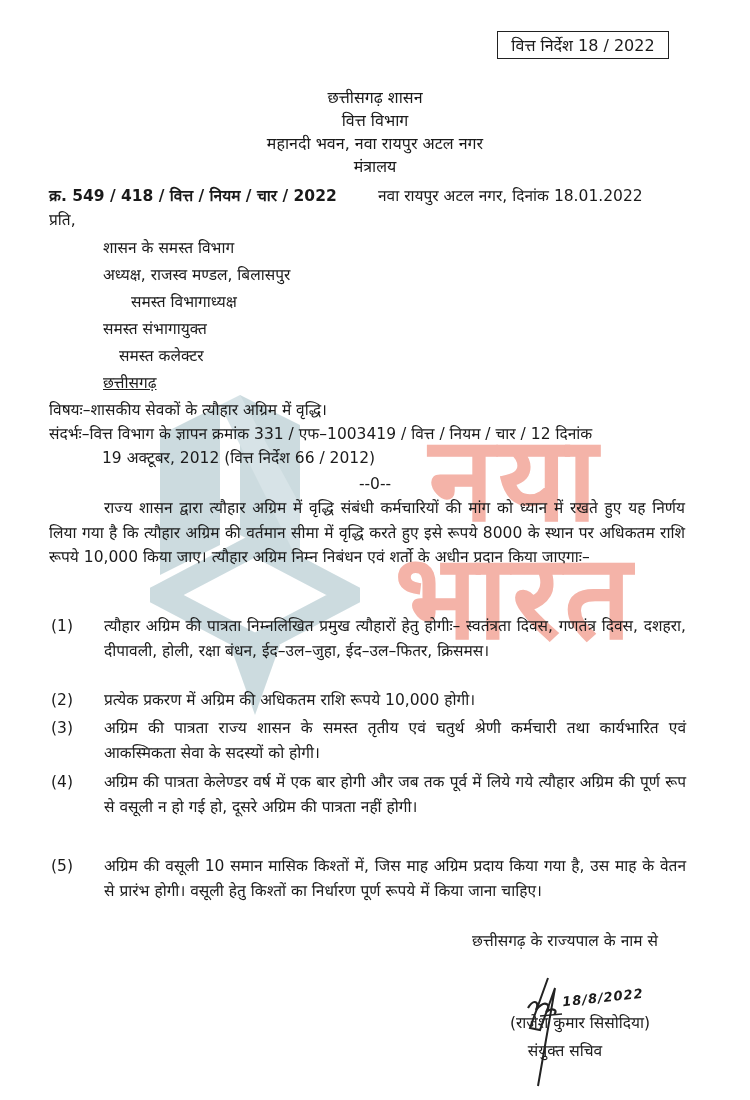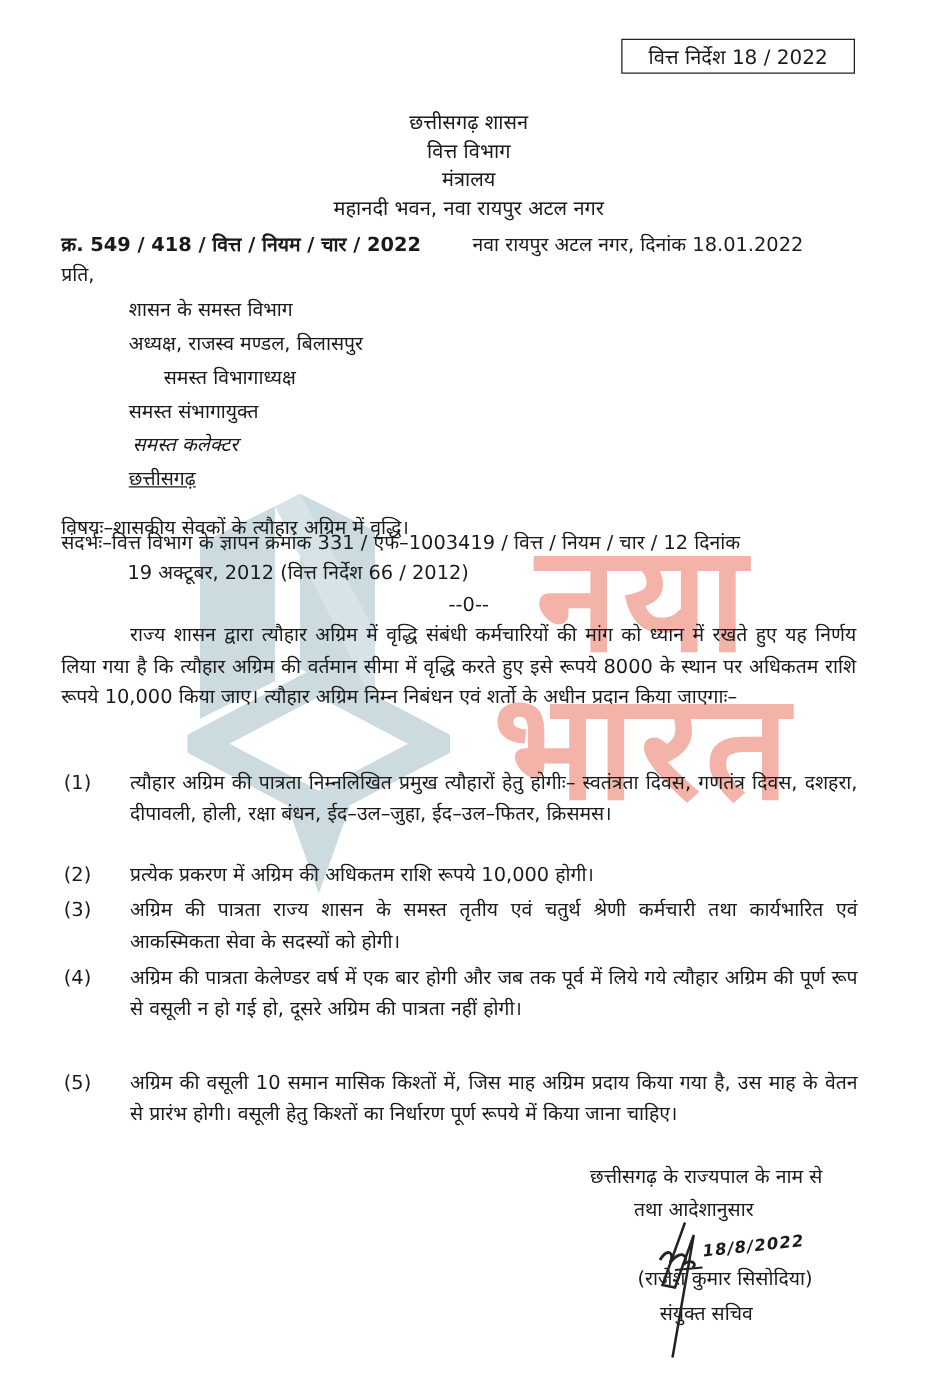--- a/index.html
+++ b/index.html
@@ -14,21 +14,21 @@
     position: absolute; left: 150px; top: 395px; width: 210px; height: 320px;
     opacity: 0.35; z-index: 0;
   }
   .wm-right {
     position: absolute; left: 350px; top: 420px; width: 330px; height: 260px;
     color: #f4b3a8; font-size: 118px; font-weight: bold; line-height: 118px;
     z-index: 0; text-align: center; letter-spacing: 4px;
   }
   .content { position: absolute; inset: 0; z-index: 1; font-size: 15.5px; }
   .ref-box {
-    position: absolute; left: 497px; top: 31px; width: 187px; height: 28px;
+    position: absolute; left: 497px; top: 31px; width: 172px; height: 28px;
     border: 1.3px solid #222; font-size: 16px; line-height: 28px; text-align: center;
     box-sizing: border-box;
   }
   .header { position: absolute; left: 0; right: 0; top: 86px; text-align: center; font-weight: normal; font-size: 16px; line-height: 23px; }
   .line { position: absolute; white-space: nowrap; line-height: 24px; }
   .para { position: absolute; left: 49px; width: 636px; line-height: 24.5px; text-align: justify; }
   .item-num { position: absolute; left: 51px; line-height: 24px; }
   .item-text { position: absolute; left: 104px; width: 582px; line-height: 24.5px; text-align: justify; }
   .center { text-align: center; }
   .sig-block { position: absolute; left: 430px; width: 270px; text-align: center; line-height: 26px; }
@@ -49,38 +49,38 @@
     </svg>
   </div>
   <div class="wm-right">नया भारत</div>
 
   <div class="content">
     <div class="ref-box">वित्त निर्देश 18 / 2022</div>
 
     <div class="header">
       <div>छत्तीसगढ़ शासन</div>
       <div>वित्त विभाग</div>
+      <div>महानदी भवन, नवा रायपुर अटल नगर</div>
       <div>मंत्रालय</div>
-      <div>महानदी भवन, नवा रायपुर अटल नगर</div>
     </div>
 
     <div class="line" style="left:49px; top:184px;font-weight:bold;">क्र. 549 / 418 / वित्त / नियम / चार / 2022</div>
     <div class="line" style="left:378px; top:184px;">नवा रायपुर अटल नगर, दिनांक 18.01.2022</div>
     <div class="line" style="left:49px; top:208px;">प्रति,</div>
 
     <div>
       <div class="line" style="left:103px; top:236px;">शासन के समस्त विभाग</div>
       <div class="line" style="left:103px; top:263px;">अध्यक्ष, राजस्व मण्डल, बिलासपुर</div>
       <div class="line" style="left:103px; top:290px;margin-left:28px;">समस्त विभागाध्यक्ष</div>
       <div class="line" style="left:103px; top:317px;">समस्त संभागायुक्त</div>
-      <div class="line" style="left:106px; top:344px;font-style:italic;">समस्त कलेक्टर</div>
+      <div class="line" style="left:119px; top:344px;">समस्त कलेक्टर</div>
       <div class="line" style="left:103px; top:371px;text-decoration:underline;">छत्तीसगढ़</div>
     </div>
 
-    <div class="line" style="left:49px; top:398px;margin-top:12px;">विषयः–शासकीय सेवकों के त्यौहार अग्रिम में वृद्धि।</div>
+    <div class="line" style="left:49px; top:398px;">विषयः–शासकीय सेवकों के त्यौहार अग्रिम में वृद्धि।</div>
     <div class="line" style="left:49px; top:422px; width:636px;">संदर्भः–वित्त विभाग के ज्ञापन क्रमांक 331 / एफ–1003419 / वित्त / नियम / चार / 12 दिनांक</div>
     <div class="line" style="left:102px; top:446px;">19 अक्टूबर, 2012 (वित्त निर्देश 66 / 2012)</div>
 
     <div class="line center" style="left:0; right:0; top:472px;">--0--</div>
 
     <div class="para" style="top:496px; text-indent:55px;">राज्य शासन द्वारा त्यौहार अग्रिम में वृद्धि संबंधी कर्मचारियों की मांग को ध्यान में रखते हुए यह निर्णय लिया गया है कि त्यौहार अग्रिम की वर्तमान सीमा में वृद्धि करते हुए इसे रूपये 8000 के स्थान पर अधिकतम राशि रूपये 10,000 किया जाए। त्यौहार अग्रिम निम्न निबंधन एवं शर्तो के अधीन प्रदान किया जाएगाः–</div>
 
     <div>
       <div class="item-num" style="top:614px;">(1)</div>
       <div class="item-text" style="top:614px;">त्यौहार अग्रिम की पात्रता निम्नलिखित प्रमुख त्यौहारों हेतु होगीः– स्वतंत्रता दिवस, गणतंत्र दिवस, दशहरा, दीपावली, होली, रक्षा बंधन, ईद–उल–जुहा, ईद–उल–फितर, क्रिसमस।</div>
@@ -92,21 +92,20 @@
       <div class="item-text" style="top:716px;">अग्रिम की पात्रता राज्य शासन के समस्त तृतीय एवं चतुर्थ श्रेणी कर्मचारी तथा कार्यभारित एवं आकस्मिकता सेवा के सदस्यों को होगी।</div>
 
       <div class="item-num" style="top:770px;">(4)</div>
       <div class="item-text" style="top:770px;">अग्रिम की पात्रता केलेण्डर वर्ष में एक बार होगी और जब तक पूर्व में लिये गये त्यौहार अग्रिम की पूर्ण रूप से वसूली न हो गई हो, दूसरे अग्रिम की पात्रता नहीं होगी।</div>
 
       <div class="item-num" style="top:854px;">(5)</div>
       <div class="item-text" style="top:854px;">अग्रिम की वसूली 10 समान मासिक किश्तों में, जिस माह अग्रिम प्रदाय किया गया है, उस माह के वेतन से प्रारंभ होगी। वसूली हेतु किश्तों का निर्धारण पूर्ण रूपये में किया जाना चाहिए।</div>
     </div>
 
     <div class="sig-block" style="top:928px;">छत्तीसगढ़ के राज्यपाल के नाम से</div>
-    <div class="sig-block" style="top:955px; left:420px;">तथा आदेशानुसार</div>
     <div class="sig-block" style="top:1010px; left:445px;">(राजेश कुमार सिसोदिया)</div>
     <div class="sig-block" style="top:1038px; left:430px;">संयुक्त सचिव</div>
 
     <div class="signature">
       <svg width="200" height="120" viewBox="0 0 200 120">
         <path d="M48,10 L30,60 L40,62 L55,20 L38,118" fill="none" stroke="#222" stroke-width="2"></path>
         <path d="M28,40 C 34,30 40,34 36,42 C 46,30 52,38 46,44 C 54,38 58,44 54,46" fill="none" stroke="#222" stroke-width="2.2"></path>
         <path d="M40,48 L62,46" fill="none" stroke="#222" stroke-width="1.5"></path>
       </svg>
       <div style="position:absolute; left:62px; top:22px; font-style:italic; font-weight:bold; font-size:13px; letter-spacing:1px; transform:rotate(-6deg);">18/8/2022</div>

